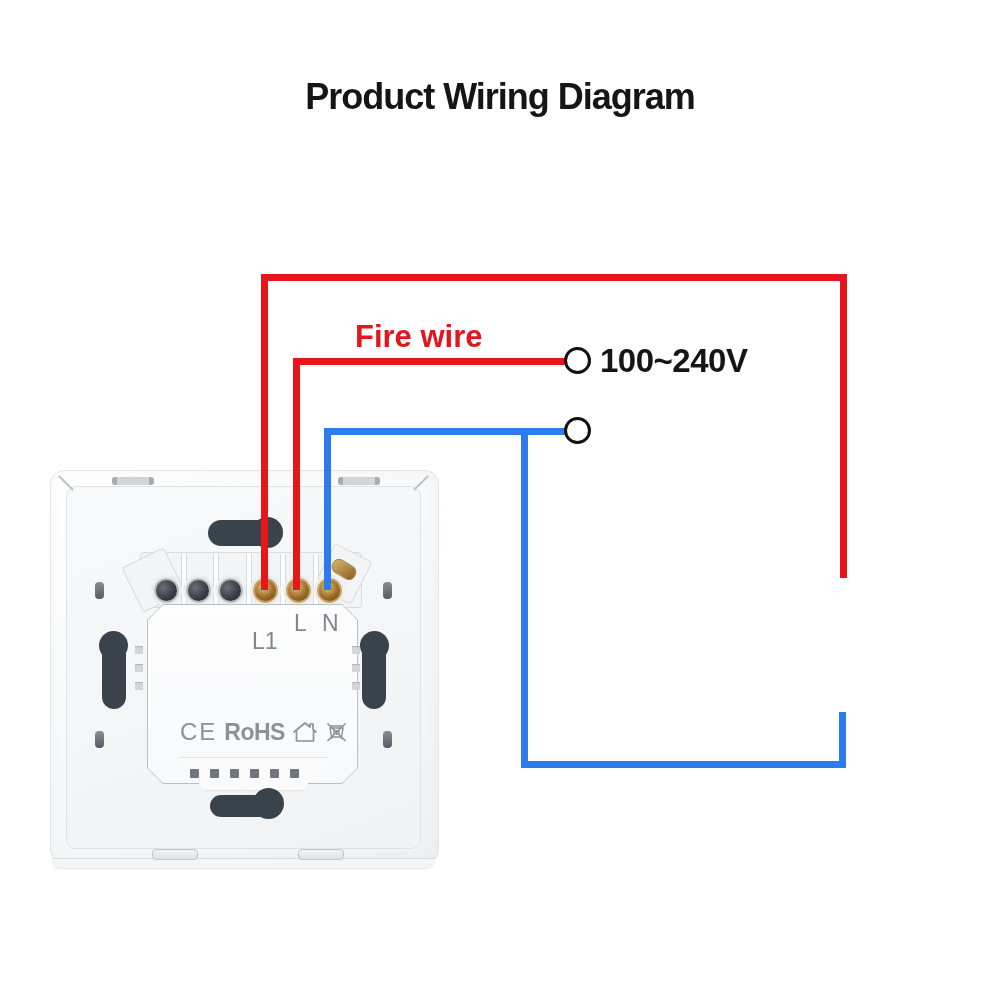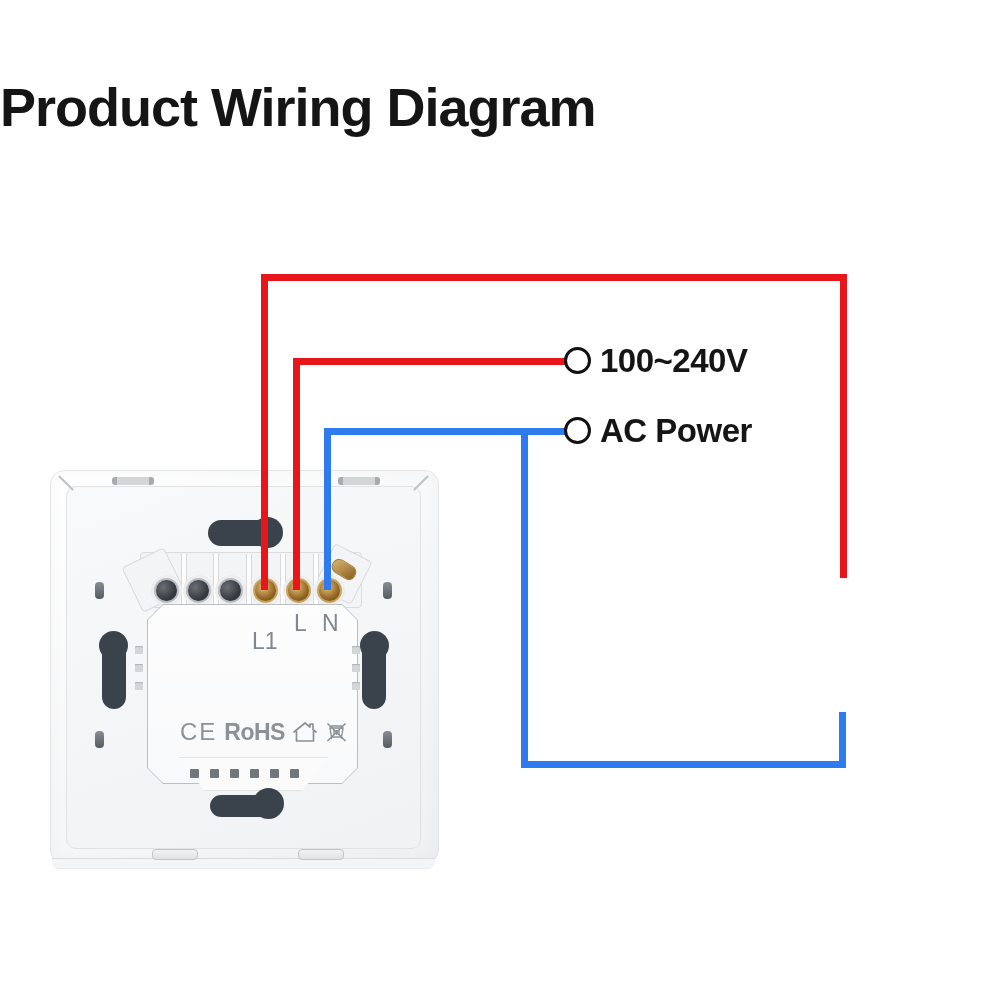--- a/index.html
+++ b/index.html
@@ -1,22 +1,22 @@
 <!DOCTYPE html>
 <html style="--fire: #e8161a; --neutral: #2e7bf0; --fire_text: #e2171b; --neutral_text: #2b7ce9; --title_text: #151515; --circle_stroke: #111111; --heater_label: #9aa0a5; --module_text: #8b9197; --slot_dark: #3a434c; --brass: #b07d33;"><head>
 <meta charset="utf-8">
 <style>
   html,body{margin:0;padding:0;background:#ffffff;}
   .stage{position:relative;width:1000px;height:1000px;background:#fff;overflow:hidden;
          font-family:"Liberation Sans",sans-serif;}
   .abs{position:absolute;}
 
   
-  .title{left:0;top:76px;width:1000px;text-align:left;
-         font-size:54px;font-weight:700;letter-spacing:-1px;color:var(--title_text);}
+  .title{left:0;top:76px;width:1000px;text-align:center;
+         font-size:36px;font-weight:700;letter-spacing:-1px;color:var(--title_text);}
 
   
   .wire{position:absolute;}
   .wire.red{background:var(--fire);}
   .wire.blue{background:var(--neutral);}
 
   
   .node{position:absolute;width:21px;height:21px;border-radius:50%;
         border:3.5px solid var(--circle_stroke);background:#fff;}
 
@@ -182,17 +182,17 @@
   <div class="wire red" style="left:293px;top:358px;width:272px;height:7px;"></div>
   <div class="wire blue" style="left:324px;top:428px;width:7px;height:162px;"></div>
   <div class="wire blue" style="left:324px;top:428px;width:241px;height:7px;"></div>
   <div class="wire blue" style="left:521px;top:428px;width:7px;height:340px;"></div>
   <div class="wire blue" style="left:521px;top:761px;width:325px;height:7px;"></div>
   <div class="wire blue" style="left:839px;top:712px;width:7px;height:56px;"></div>
 
   <div class="node" style="left:564px;top:347px;"></div>
   <div class="node" style="left:564px;top:417px;"></div>
 
+  <div class="wlabel" style="left:355px;top:321px;color:var(--fire_text);">Fire wire</div>
   <div class="klabel" style="left:600px;top:343px;">100~240V</div>
-  <div class="klabel" style="left:600px;top:413px;">AC Power</div>
 
 
 </div>
 
 </body></html>

